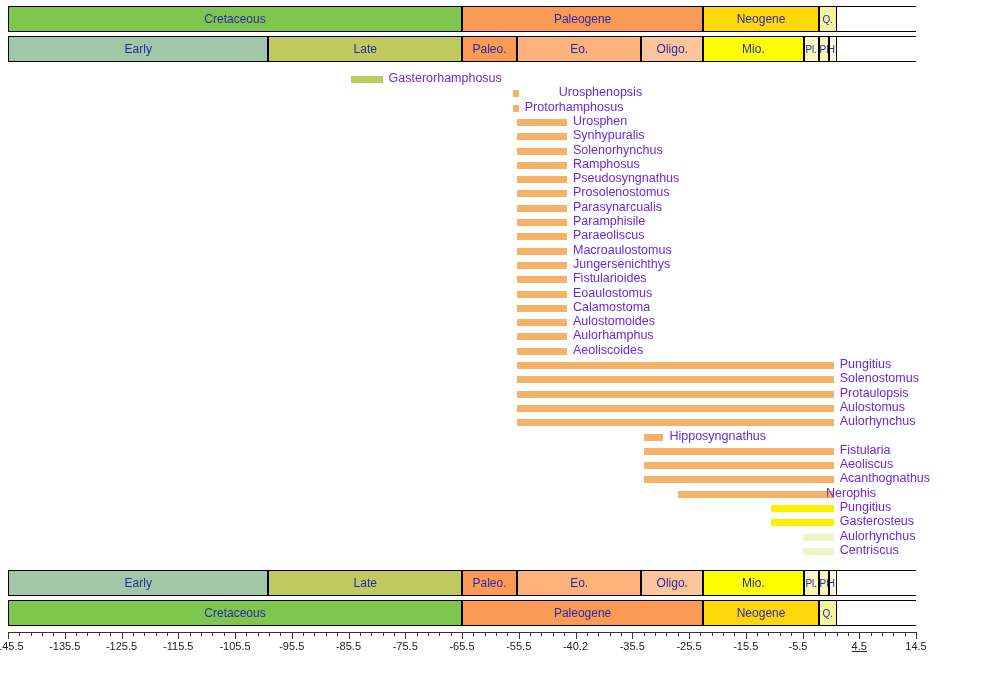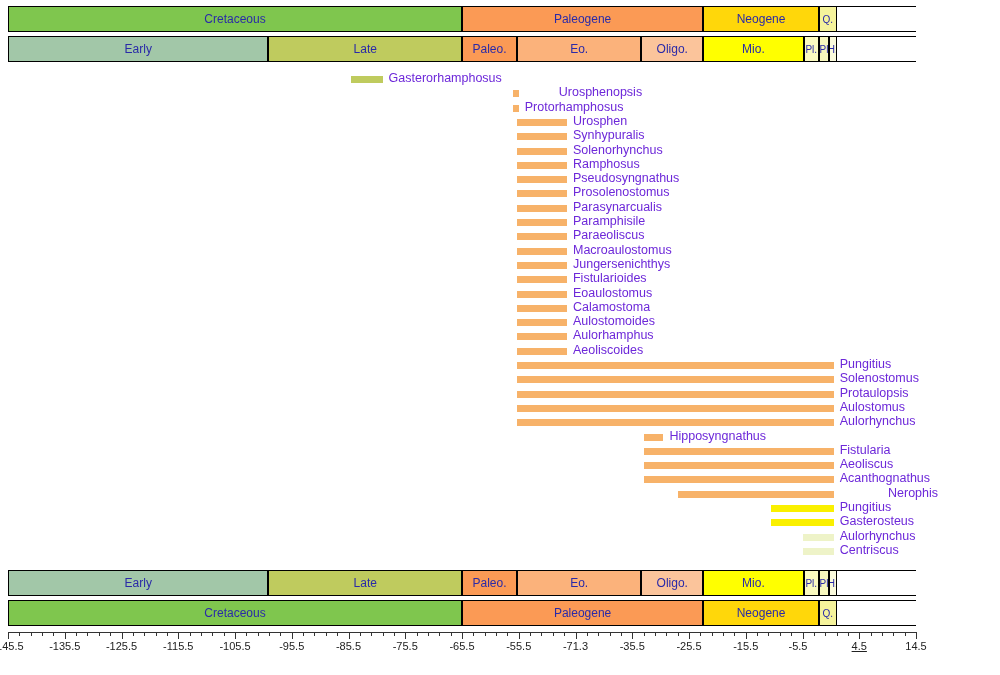--- a/index.html
+++ b/index.html
@@ -159,21 +159,21 @@
       <div class="taxon-label" style="left: 839.712px; top: 415.2px;">Aulorhynchus</div>
       <div class="bar" title="Hipposyngnathus" style="left: 643.6px; top: 433.5px; width: 19.8625px; background: rgb(247, 178, 105);"></div>
       <div class="taxon-label" style="left: 669.462px; top: 429.5px;">Hipposyngnathus</div>
       <div class="bar" title="Fistularia" style="left: 643.6px; top: 447.8px; width: 190.113px; background: rgb(247, 178, 105);"></div>
       <div class="taxon-label" style="left: 839.712px; top: 443.8px;">Fistularia</div>
       <div class="bar" title="Aeoliscus" style="left: 643.6px; top: 462.1px; width: 190.113px; background: rgb(247, 178, 105);"></div>
       <div class="taxon-label" style="left: 839.712px; top: 458.1px;">Aeoliscus</div>
       <div class="bar" title="Acanthognathus" style="left: 643.6px; top: 476.4px; width: 190.113px; background: rgb(247, 178, 105);"></div>
       <div class="taxon-label" style="left: 839.712px; top: 472.4px;">Acanthognathus</div>
       <div class="bar" title="Nerophis" style="left: 677.65px; top: 490.7px; width: 156.062px; background: rgb(247, 178, 105);"></div>
-      <div class="taxon-label" style="left: 860px; top: 486.7px; padding-left: 28px;">Nerophis</div>
+      <div class="taxon-label" style="left: 798px; top: 486.7px; padding-left: 28px;">Nerophis</div>
       <div class="bar" title="Pungitius" style="left: 771.287px; top: 505px; width: 62.425px; background: rgb(250, 240, 0);"></div>
       <div class="taxon-label" style="left: 839.712px; top: 501px;">Pungitius</div>
       <div class="bar" title="Gasterosteus" style="left: 771.287px; top: 519.3px; width: 62.425px; background: rgb(250, 240, 0);"></div>
       <div class="taxon-label" style="left: 839.712px; top: 515.3px;">Gasterosteus</div>
       <div class="bar" title="Hippocampus" style="left: 802.5px; top: 533.6px; width: 31.2125px; background: rgb(238, 243, 200);"></div>
       <div class="taxon-label" style="left: 839.712px; top: 529.6px;">Aulorhynchus</div>
       <div class="bar" title="Centriscus" style="left: 802.5px; top: 547.9px; width: 31.2125px; background: rgb(238, 243, 200);"></div>
       <div class="taxon-label" style="left: 839.712px; top: 543.9px;">Centriscus</div>
     </div>
 
@@ -310,21 +310,21 @@
       <div class="axis-label" style="left: 8px;">-145.5</div>
       <div class="axis-label" style="left: 64.75px;">-135.5</div>
       <div class="axis-label" style="left: 121.5px;">-125.5</div>
       <div class="axis-label" style="left: 178.25px;">-115.5</div>
       <div class="axis-label" style="left: 235px;">-105.5</div>
       <div class="axis-label" style="left: 291.75px;">-95.5</div>
       <div class="axis-label" style="left: 348.5px;">-85.5</div>
       <div class="axis-label" style="left: 405.25px;">-75.5</div>
       <div class="axis-label" style="left: 462px;">-65.5</div>
       <div class="axis-label" style="left: 518.75px;">-55.5</div>
-      <div class="axis-label" style="left: 575.5px;">-71.3</div>
+      <div class="axis-label" style="left: 575.5px;">-40.2</div>
       <div class="axis-label" style="left: 632.25px;">-35.5</div>
       <div class="axis-label" style="left: 689px;">-25.5</div>
       <div class="axis-label" style="left: 745.75px;">-15.5</div>
       <div class="axis-label" style="left: 798px;">-5.5</div>
       <div class="axis-label" style="left: 859.25px; text-decoration: underline;">4.5</div>
       <div class="axis-label" style="left: 916px;">14.5</div>
     </div>
 
 </div>
 

